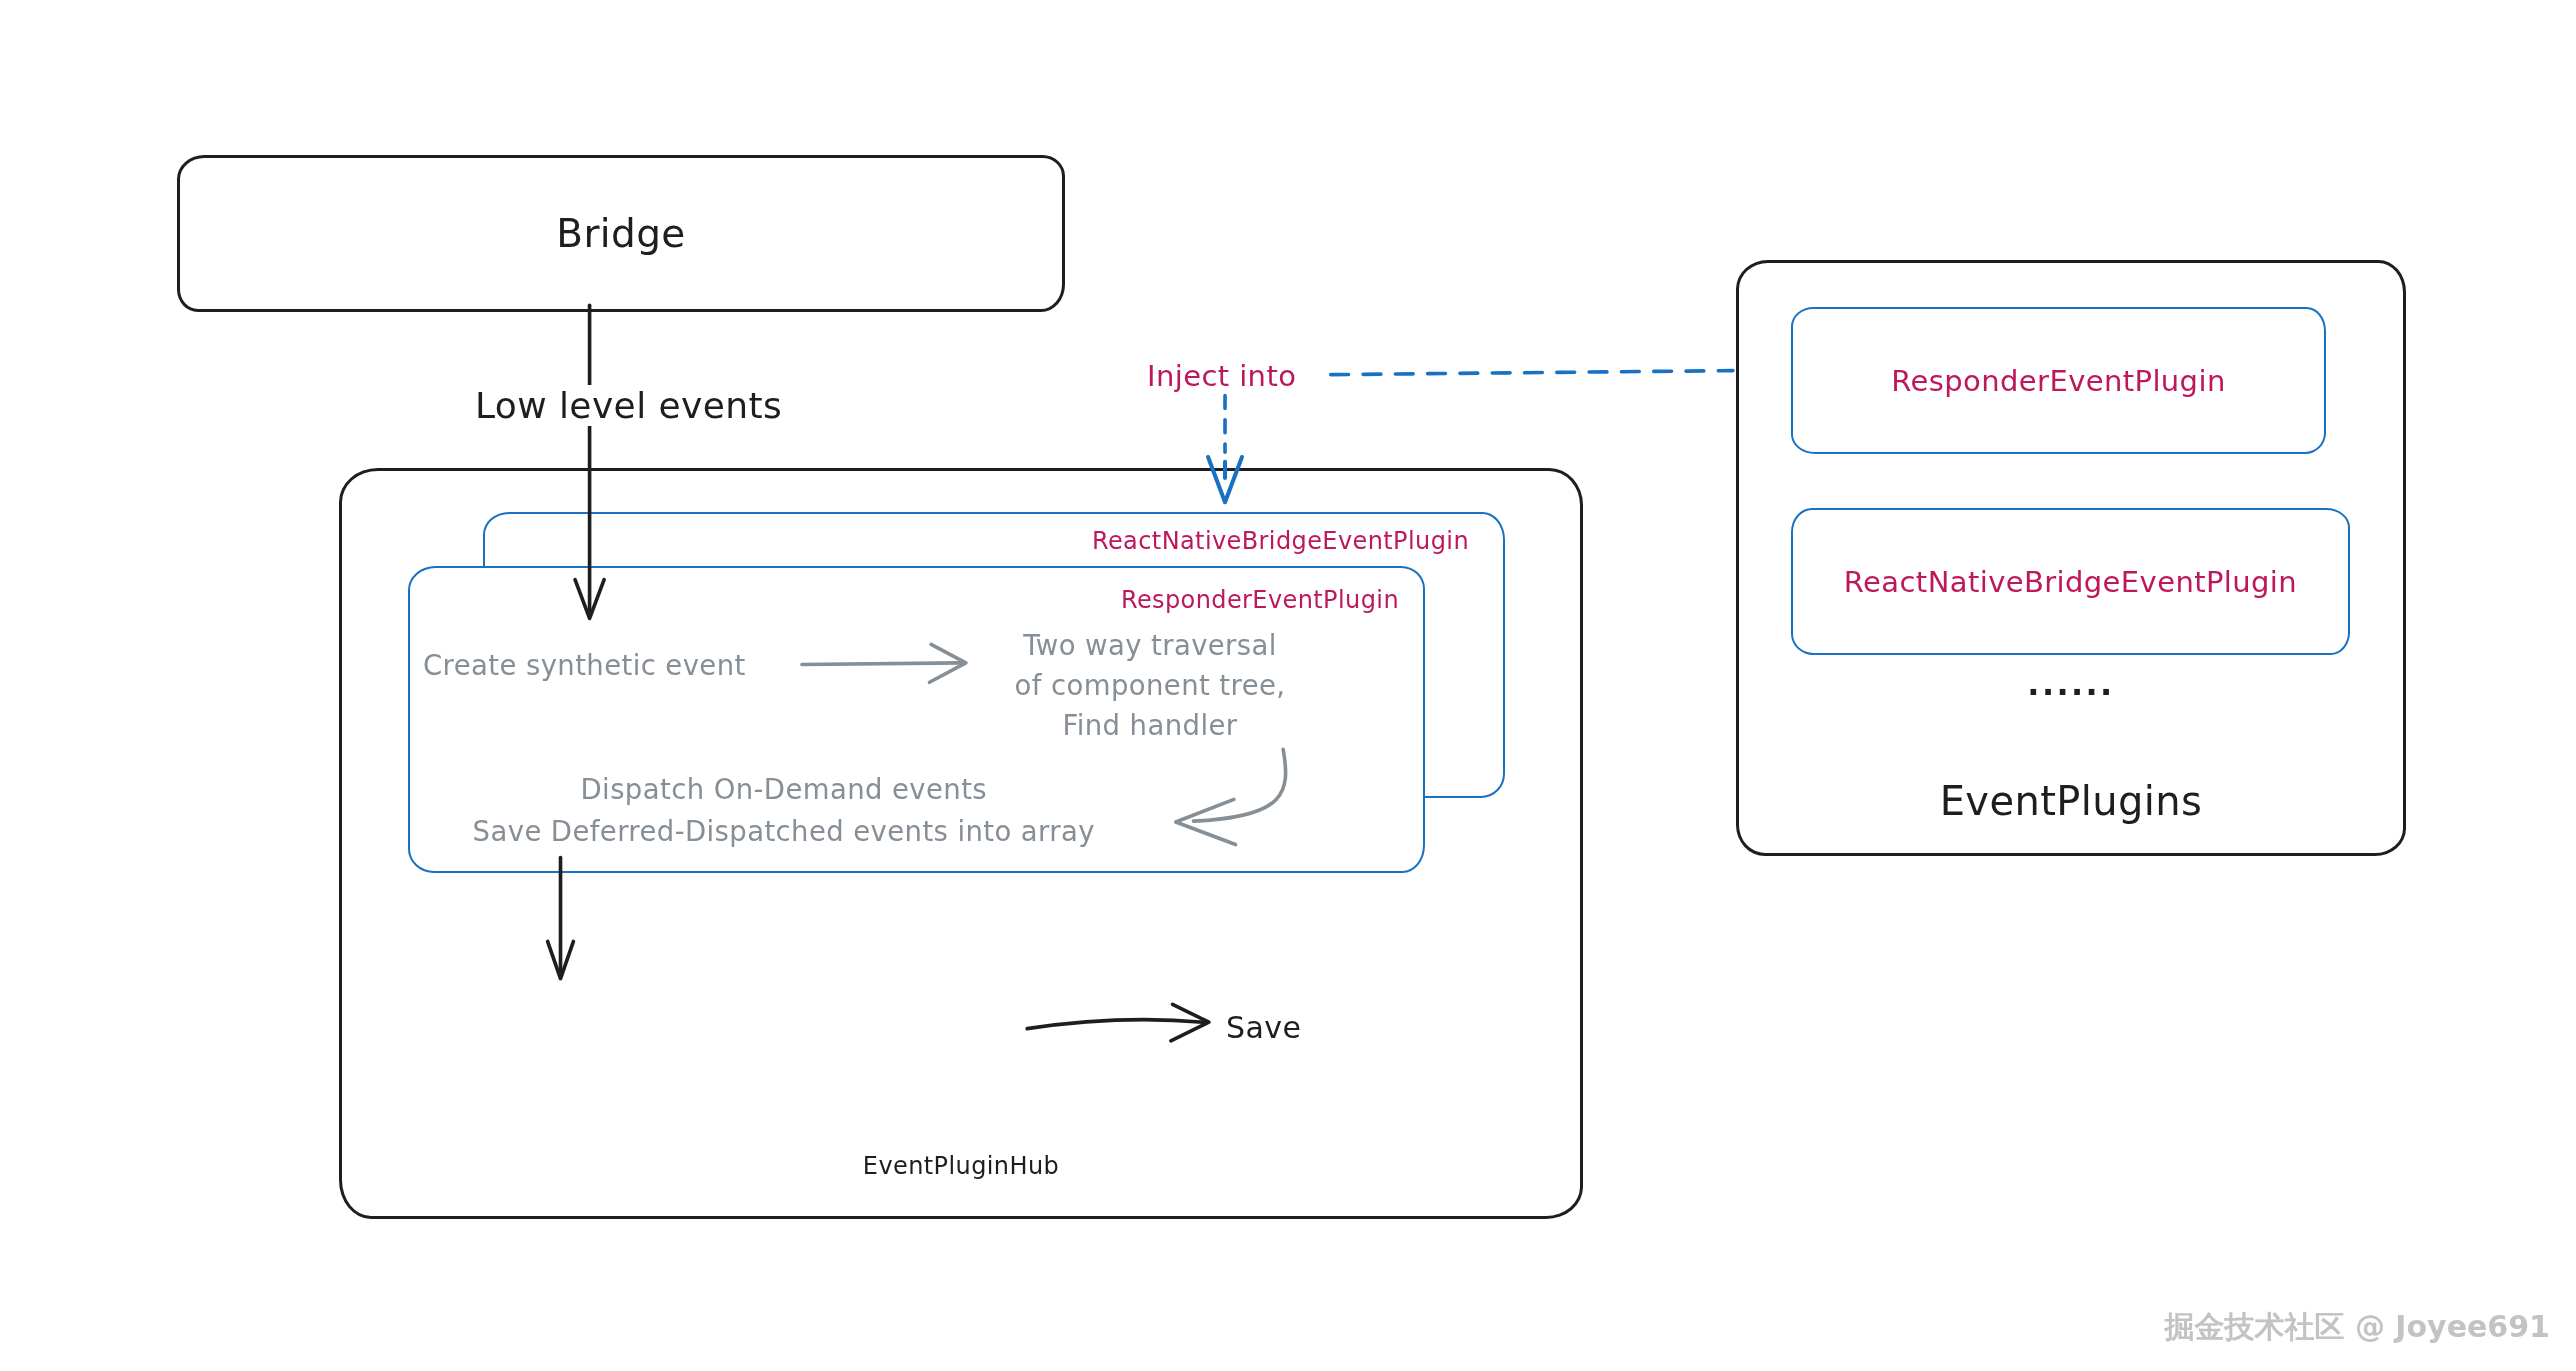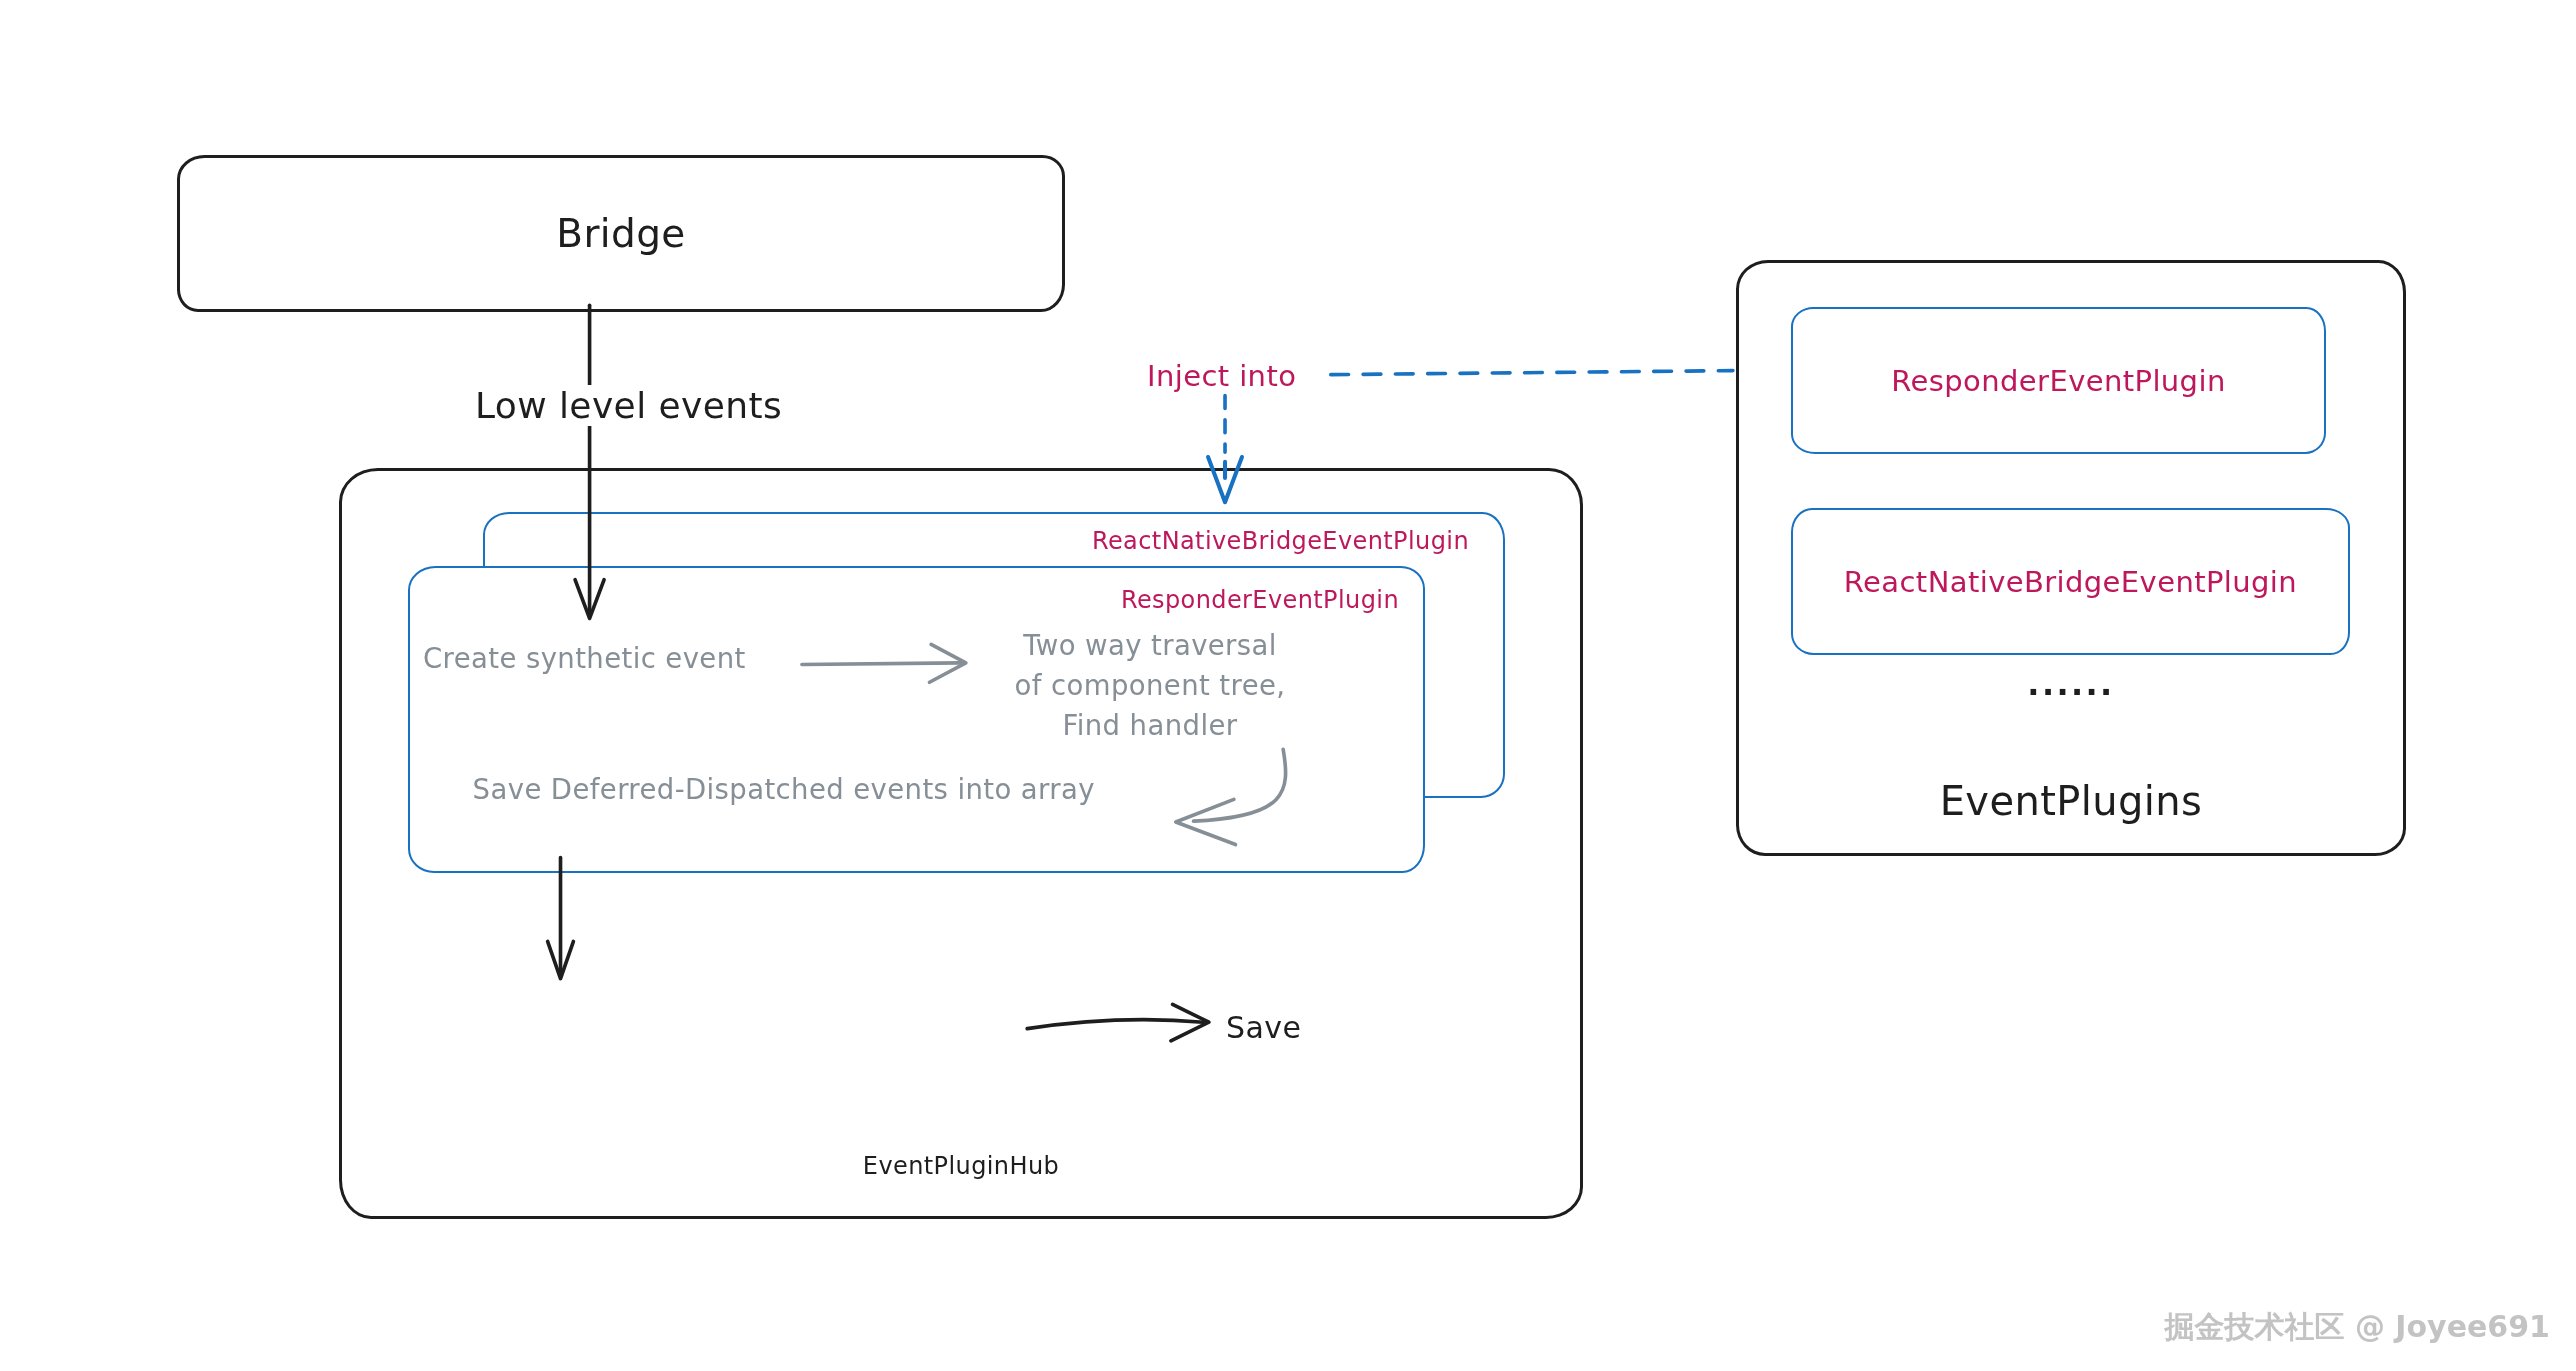--- a/index.html
+++ b/index.html
@@ -34,29 +34,30 @@
 
   <div class="box black-box" style="left:339px;top:468px;width:1244px;height:751px;border-radius:39px 34px 37px 32px / 34px 37px 32px 39px;">
 
     <div class="box blue-box" style="left:141px;top:41px;width:1022px;height:286px;border-radius:26px 22.6px 24px 27.5px / 22.6px 27.5px 24px 22.6px;">
       <div class="txt blue hand" style="top:13px;right:34px;font-size:24px;">ReactNativeBridgeEventPlugin</div>
     </div>
 
     <div class="box blue-box" style="left:66px;top:95px;width:1017px;height:307px;border-radius:27.5px 24px 22.6px 26px / 24px 22.6px 27.5px 24px;">
       <div class="txt blue hand" style="top:18px;right:24px;font-size:24px;">ResponderEventPlugin</div>
 
-      <div class="txt gray hand" style="left:13px;top:74px;font-size:27.5px;">Create synthetic event</div>
+      <div class="txt gray hand" style="left:13px;top:81px;font-size:27.5px;">Create synthetic event</div>
 
       <div class="center gray hand" style="position:absolute;left:564px;top:57px;width:352px;font-size:27.5px;line-height:40px;">
         <div>Two way traversal</div>
         <div>of component tree,</div>
         <div>Find handler</div>
       </div>
 
       <div class="center gray hand" style="position:absolute;left:4.8px;top:200px;width:738px;font-size:27.5px;line-height:42px;">
+        <div>Dispatch On-Demand events</div>
         <div>Save Deferred-Dispatched events into array</div>
       </div>
     </div>
 
     <div class="txt hand" style="left:884px;top:539px;font-size:30px;">Save</div>
 
     <div class="center hand" style="position:absolute;left:0;bottom:36px;width:100%;font-size:24px;">EventPluginHub</div>
   </div>
 
   <div class="box black-box" style="left:1736px;top:260px;width:670px;height:596px;border-radius:32px 27.5px 31px 29px / 29px 32px 27.5px 31px;">

